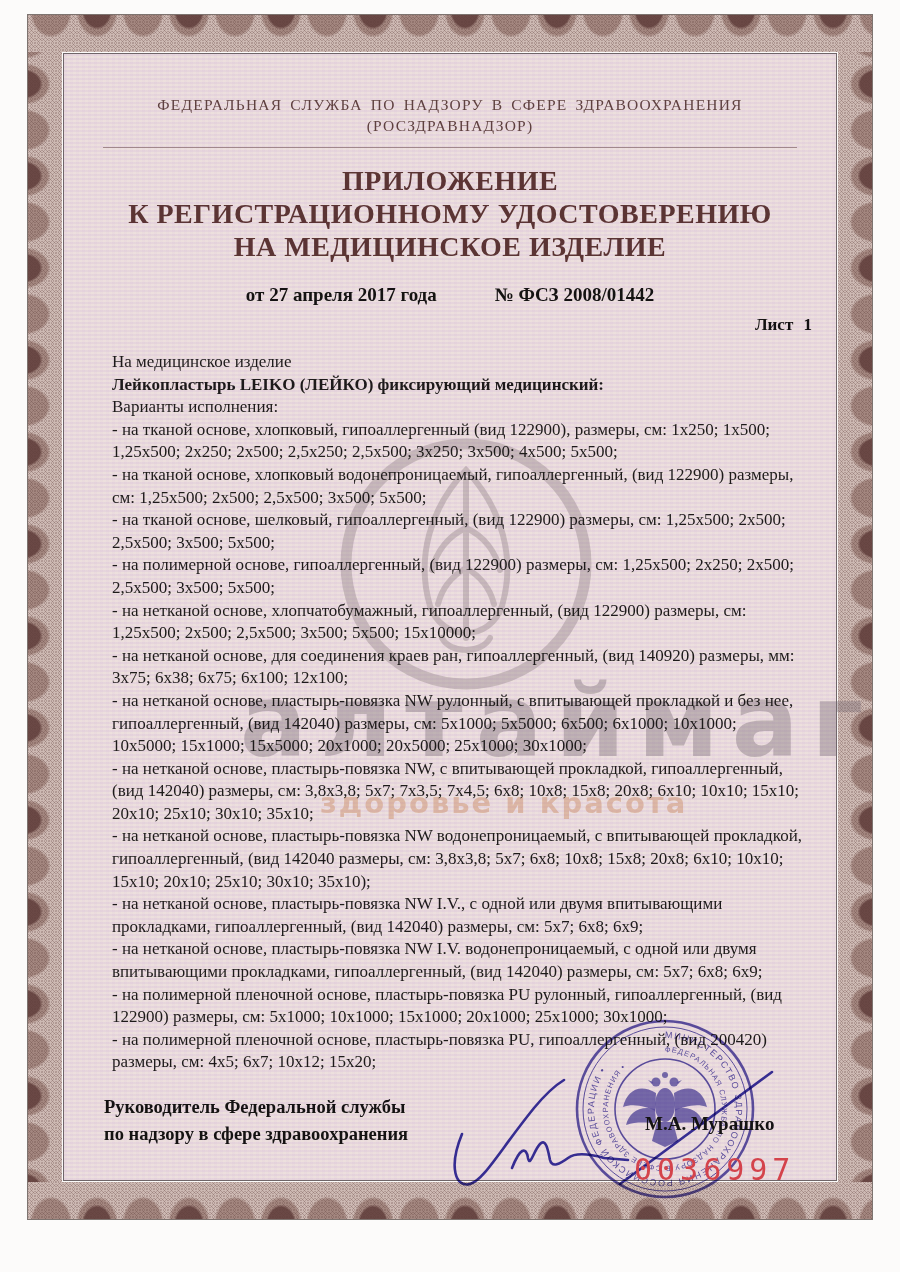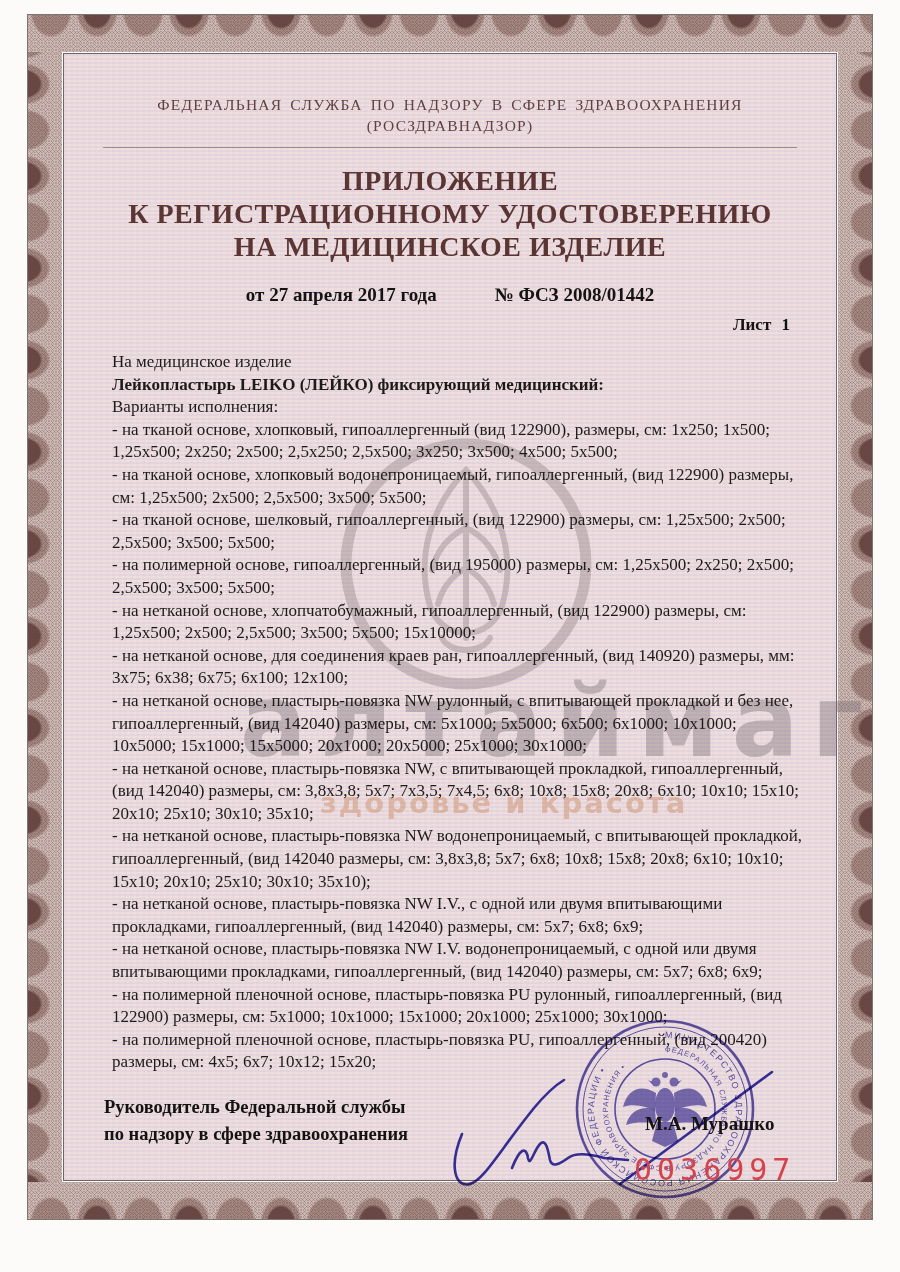--- a/index.html
+++ b/index.html
@@ -46,21 +46,21 @@
     background-image:
       repeating-linear-gradient(0deg, rgba(223,202,219,.40) 0 2px, rgba(240,230,221,.30) 2px 4px),
       repeating-linear-gradient(90deg, rgba(229,211,222,.35) 0 3px, rgba(242,233,224,.22) 3px 6px);}
 
   
   .content{position:absolute;left:62px;top:52px;width:776px;height:1130px;overflow:hidden;z-index:2;}
   .org{margin-top:42px;text-align:center;color:#5f4140;font-size:15.5px;letter-spacing:1.2px;word-spacing:3px;line-height:21px;}
   .divider{width:694px;margin:11px auto 6px auto;border:0;border-top:1px solid rgba(104,72,72,.55);}
   .doc-title{text-align:center;color:#5b3434;font-weight:bold;font-size:28px;line-height:33px;letter-spacing:.5px;margin-top:16px;}
   .date-row{display:flex;justify-content:center;gap:58px;font-weight:bold;font-size:19px;color:#141212;margin-top:21px;}
-  .sheet{ text-align:right;padding-right:48px;font-weight:bold;font-size:17px;color:#141212;margin-top:9px;word-spacing:6px;}
+  .sheet{ text-align:right;padding-right:26px;font-weight:bold;font-size:17px;color:#141212;margin-top:9px;word-spacing:6px;}
   .bodytext{margin-top:16px;padding-left:50px;padding-right:36px;color:#1d1a1a;font-size:17px;line-height:22.6px;}
   .bodytext p{margin:0;}
   .b{font-weight:bold;}
 
   
   .signer{position:absolute;left:104px;top:1094px;font-weight:bold;font-size:18.5px;line-height:27px;color:#141212;z-index:2;}
   .signer-name{position:absolute;left:645px;top:1113px;font-weight:bold;font-size:19px;color:#141212;z-index:5;}
   .serial{position:absolute;left:634px;top:1152px;font-family:"DejaVu Sans Mono",monospace;font-size:30px;
           letter-spacing:5px;color:#d4434b;z-index:5;}
 
@@ -124,21 +124,21 @@
     <div class="sheet">Лист 1</div>
 
     <div class="bodytext">
       <p>На медицинское изделие</p>
       <p class="b">Лейкопластырь LEIKO (ЛЕЙКО) фиксирующий медицинский:</p>
       <p>Варианты исполнения:</p>
       <div>
           <p>- на тканой основе, хлопковый, гипоаллергенный (вид 122900), размеры, см: 1х250; 1х500; 1,25х500; 2х250; 2х500; 2,5х250; 2,5х500; 3х250; 3х500; 4х500; 5х500;</p>
           <p>- на тканой основе, хлопковый водонепроницаемый, гипоаллергенный, (вид 122900) размеры, см: 1,25х500; 2х500; 2,5х500; 3х500; 5х500;</p>
           <p>- на тканой основе, шелковый, гипоаллергенный, (вид 122900) размеры, см: 1,25х500; 2х500; 2,5х500; 3х500; 5х500;</p>
-          <p>- на полимерной основе, гипоаллергенный, (вид 195000) размеры, см: 1,25х500; 2х250; 2х500; 2,5х500; 3х500; 5х500;</p>
+          <p>- на полимерной основе, гипоаллергенный, (вид 122900) размеры, см: 1,25х500; 2х250; 2х500; 2,5х500; 3х500; 5х500;</p>
           <p>- на нетканой основе, хлопчатобумажный, гипоаллергенный, (вид 122900) размеры, см: 1,25х500; 2х500; 2,5х500; 3х500; 5х500; 15х10000;</p>
           <p>- на нетканой основе, для соединения краев ран, гипоаллергенный, (вид 140920) размеры, мм: 3х75; 6х38; 6х75; 6х100; 12х100;</p>
           <p>- на нетканой основе, пластырь-повязка NW рулонный, с впитывающей прокладкой и без нее, гипоаллергенный, (вид 142040) размеры, см: 5х1000; 5х5000; 6х500; 6х1000; 10х1000; 10х5000; 15х1000; 15х5000; 20х1000; 20х5000; 25х1000; 30х1000;</p>
           <p>- на нетканой основе, пластырь-повязка NW, с впитывающей прокладкой, гипоаллергенный, (вид 142040) размеры, см: 3,8х3,8; 5х7; 7х3,5; 7х4,5; 6х8; 10х8; 15х8; 20х8; 6х10; 10х10; 15х10; 20х10; 25х10; 30х10; 35х10;</p>
           <p>- на нетканой основе, пластырь-повязка NW водонепроницаемый, с впитывающей прокладкой, гипоаллергенный, (вид 142040 размеры, см: 3,8х3,8; 5х7; 6х8; 10х8; 15х8; 20х8; 6х10; 10х10; 15х10; 20х10; 25х10; 30х10; 35х10);</p>
           <p>- на нетканой основе, пластырь-повязка NW I.V., с одной или двумя впитывающими прокладками, гипоаллергенный, (вид 142040) размеры, см: 5х7; 6х8; 6х9;</p>
           <p>- на нетканой основе, пластырь-повязка NW I.V. водонепроницаемый, с одной или двумя впитывающими прокладками, гипоаллергенный, (вид 142040) размеры, см: 5х7; 6х8; 6х9;</p>
           <p>- на полимерной пленочной основе, пластырь-повязка PU рулонный, гипоаллергенный, (вид 122900) размеры, см: 5х1000; 10х1000; 15х1000; 20х1000; 25х1000; 30х1000;</p>
           <p>- на полимерной пленочной основе, пластырь-повязка PU, гипоаллергенный, (вид 200420) размеры, см: 4х5; 6х7; 10х12; 15х20;</p>
         </div>

